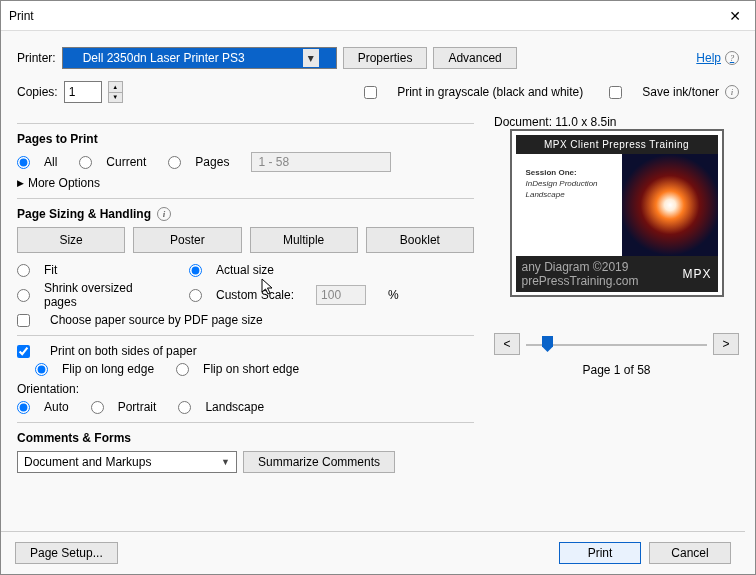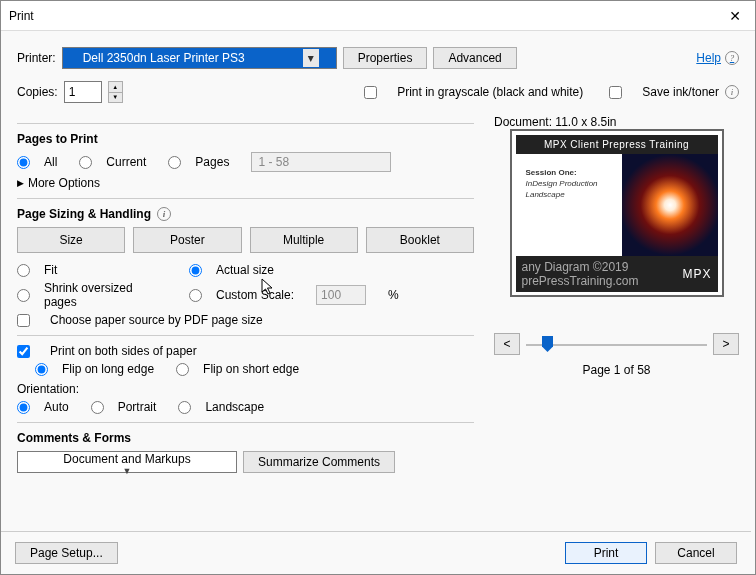--- a/index.html
+++ b/index.html
@@ -29,40 +29,40 @@
   .radio-row label, .check-row label { display: flex; align-items: center; gap: 14px; cursor: pointer; }
   input[type=radio], input[type=checkbox] { margin: 0; cursor:pointer; }
   .pages-input { width: 140px; height: 20px; border: 1px solid #b0b0b0; background: #f0f0f0; color: #888; padding: 0 6px; }
   .more-opts { margin: 4px 0 2px 0; display:flex; align-items:center; gap:4px; cursor:pointer; }
   .tri { font-size: 9px; }
   .tab-row { display: flex; gap: 8px; margin: 6px 0 10px 0; }
   .tab-btn { flex: 1; height: 26px; background: #e9e9e9; border: 1px solid #adadad; display:flex; align-items:center; justify-content:center; cursor:pointer;}
   .scale-input { width: 50px; height: 20px; border:1px solid #b5b5b5; background:#f0f0f0; color:#888; padding:0 4px;}
   .check-row { display:flex; align-items:center; gap:20px; margin:4px 0; }
   .indent { margin-left: 18px; }
-  .select-box { width: 220px; height: 22px; border:1px solid #7a7a7a; background:#fff; display:flex; align-items:center; justify-content:space-between; padding:0 6px;flex-direction:column; }
+  .select-box { width: 220px; height: 22px; border:1px solid #7a7a7a; background:#fff; display:flex; align-items:center; justify-content:space-between; padding:0 6px; }
   .select-box .arrow2 { font-size:9px; color:#444; }
   .preview-label { text-align:center; margin:16px 0 6px 0; }
   .preview-frame { width: 214px; height: 168px; border:2px solid #666; background:#fff; margin:0 auto; position:relative; overflow:hidden;}
   .slide { position:absolute; inset:4px; background:#000; }
   .slide-top { background:#222; color:#fff; padding:4px 6px; font-size:10px; letter-spacing:0.5px; font-family: Liberation Sans, sans-serif; display:flex; justify-content:center;}
   .slide-body { display:flex; height:102px; background:#fff;}
   .slide-left { flex:1; padding:14px 0 0 10px; font-size:8px; color:#333;}
   .slide-left .s1 { font-weight:bold; font-size:8px;}
   .slide-left .s2 { font-style:italic; font-size:8px; margin-top:2px;}
   .slide-right { width: 96px; background: radial-gradient(circle at center, #fff 0%, #ffedd8 8%, #fd7c20 20%, #6d0e0e 42%, #0b0e2e 72%); position:relative; overflow:hidden;}
   .slide-foot { background:#222; color:#aaa; font-size:6px; padding:4px 6px; display:flex; align-items:center;}
   .mpx-logo { color:#fff; font-size:12px; letter-spacing:1px;}
   .nav-row { display:flex; align-items:center; gap:6px; margin-top:36px; }
   .nav-btn { width:26px; height:22px; border:1px solid #adadad; background:#e9e9e9; display:flex; align-items:center; justify-content:center; cursor:pointer;}
   .slider { flex:1; height:22px; position:relative; display:flex; align-items:center;}
   .slider-track { position:absolute; left:0; right:0; top:50%; height:2px; background:#bdbdbd;}
   .slider-thumb { position:absolute; left:16px; top:3px; width:11px; height:16px; background:#0a63c9; clip-path: polygon(0 0, 100% 0, 100% 65%, 50% 100%, 0 65%);}
   .page-of { text-align:center; margin-top:8px;}
-  .footer { position:absolute; left:0; right:4px; bottom:0; border-top:1px solid #ccc; padding:10px 14px; display:flex; align-items:center;}
+  .footer { position:absolute; left:0; right:10px; bottom:0; border-top:1px solid #ccc; padding:10px 14px; display:flex; align-items:center;}
   .foot-right { margin-left:auto; display:flex; gap:8px;}
   .btn-primary { border:1px solid #0a63c9; background:#e9f2fd; width:82px;}
   .btn-std { width:82px; }
   .cursor-img { position:absolute; left:260px; top:277px; pointer-events:none; }
   .doc-dim { margin-top:0; }
   .right-spacer { flex:1; }
 </style>
 </head>
 <body>
 

